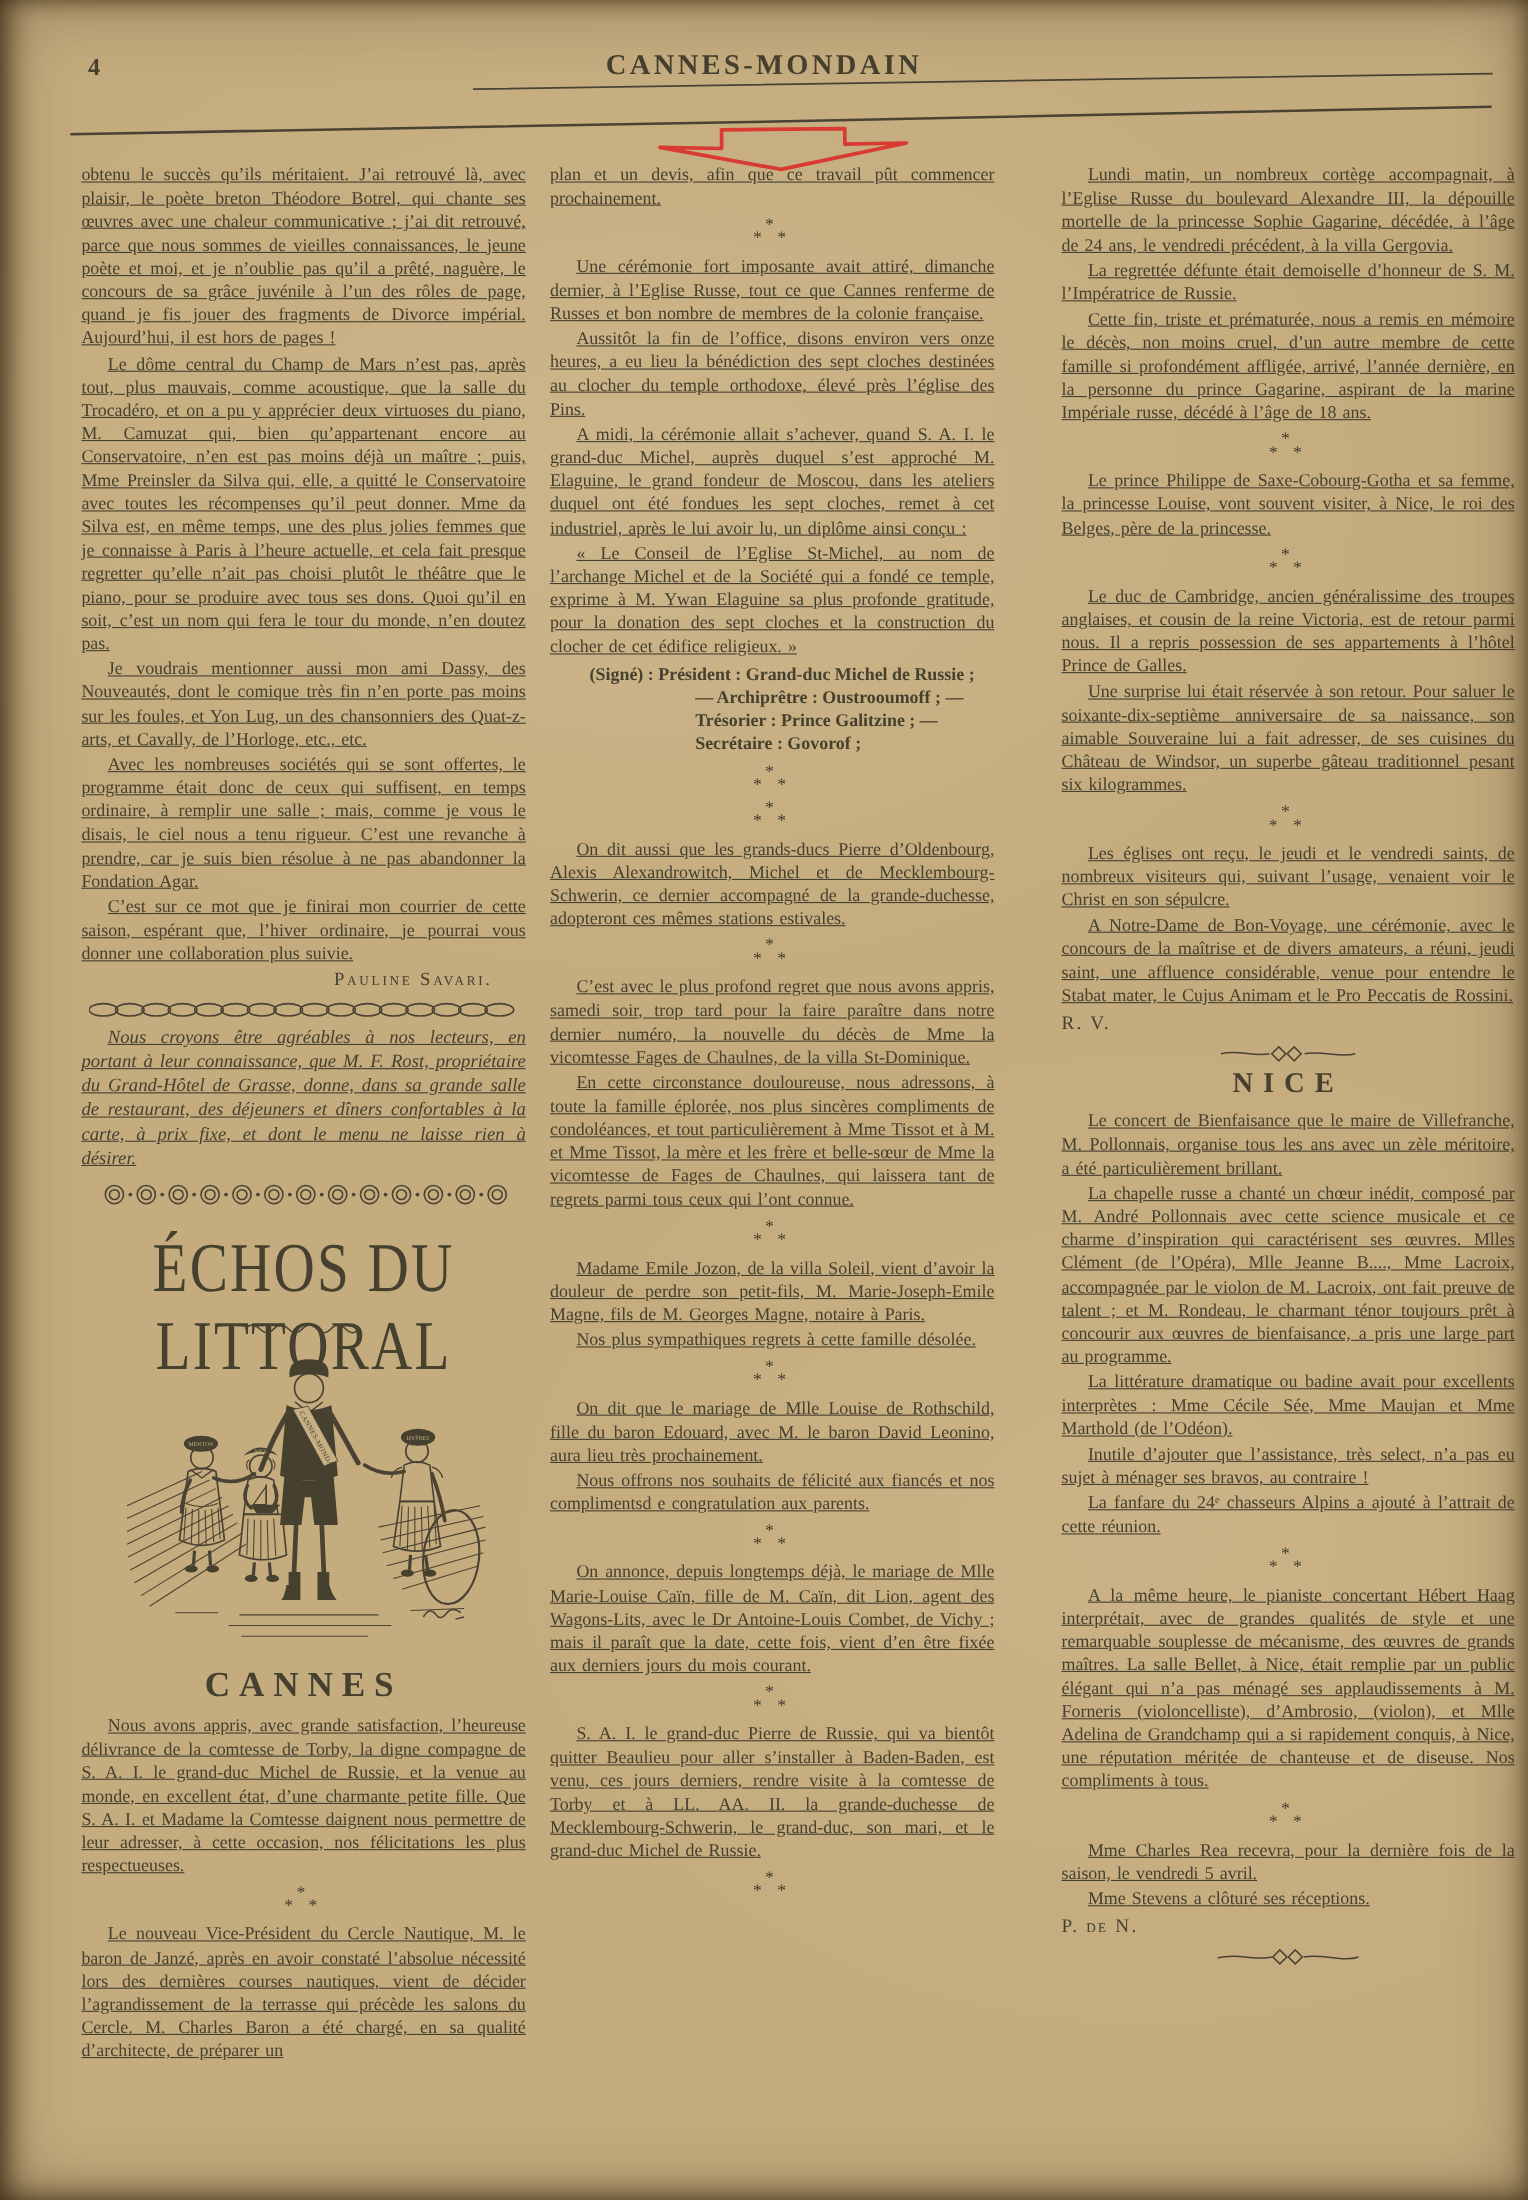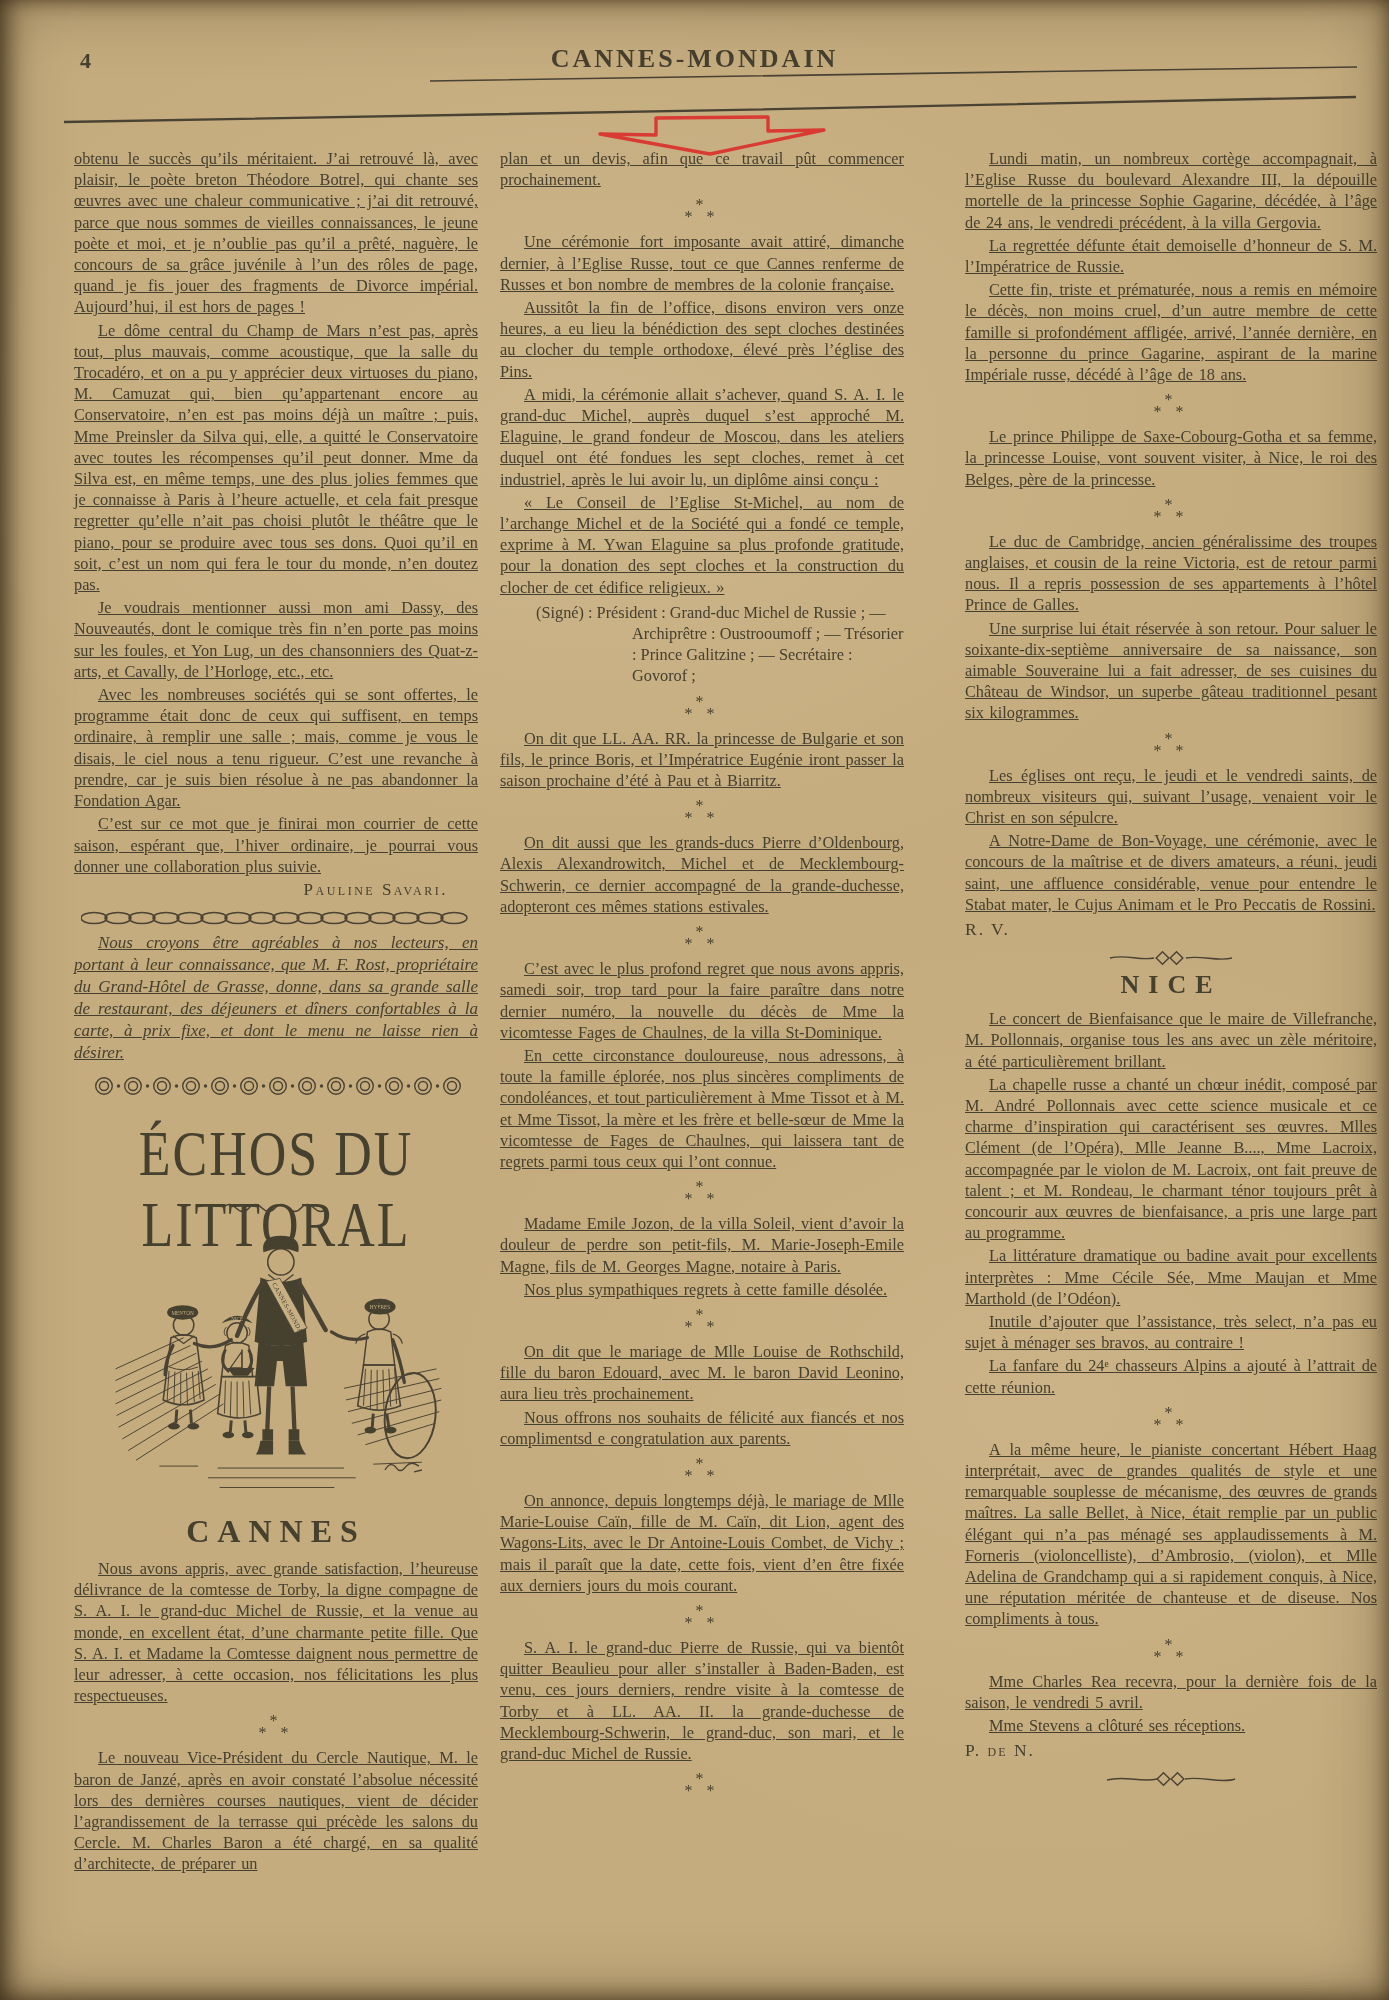--- a/index.html
+++ b/index.html
@@ -32,21 +32,21 @@
   .noind{text-indent:0;}
   .notice{font-style:italic;font-size:17px;line-height:22px;margin-top:6px;}
   .sig{ text-align:right;font-variant:small-caps;letter-spacing:2.5px;
     font-size:17px;padding-right:30px;margin:3px 0 4px 0;}
   .sig-initials{text-align:left;font-size:17.5px;letter-spacing:2px;
     padding-right:55px;margin:4px 0 2px 0;}
   .sig-smallcaps{font-variant:small-caps;}
   .astsep{text-align:center;white-space:pre-line;line-height:12px;font-size:16px;
     letter-spacing:5px;margin:9px 0 8px 0;}
   .signed-block{font-size:16.3px;line-height:21.2px;text-align:left;
-    padding-left:132px;text-indent:-96px;margin:4px 0 2px 0;}
+    padding-left:132px;text-indent:-96px;margin:4px 0 2px 0;font-weight:bold;}
   .chain,.spiral,.wavy,.ornament,.illo{display:block;margin:10px auto 4px auto;}
   .echos-wrap{height:74px;margin-top:21px;}
   .echos{margin:0;text-align:center;font-weight:400;font-size:52px;line-height:58px;
     letter-spacing:2px;transform:scaleY(1.22);transform-origin:50% 0;}
   .cannes-head{text-align:center;font-weight:700;font-size:32px;letter-spacing:8px;
     margin:8px 0 8px 0;}
   .nice-head{text-align:center;font-weight:700;font-size:26px;letter-spacing:9px;
     margin:2px 0 8px 0;}
   svg .ink{stroke:#4a4233;fill:none;}
 </style>
@@ -249,21 +249,20 @@
     <p class="par noind">plan et un devis, afin que ce travail pût commencer prochainement.</p>
     <div class="astsep">*
 *  *</div>
     <p class="par">Une cérémonie fort imposante avait attiré, dimanche dernier, à l’Eglise Russe, tout ce que Cannes renferme de Russes et bon nombre de membres de la colonie française.</p>
     <p class="par">Aussitôt la fin de l’office, disons environ vers onze heures, a eu lieu la bénédiction des sept cloches destinées au clocher du temple orthodoxe, élevé près l’église des Pins.</p>
     <p class="par">A midi, la cérémonie allait s’achever, quand S. A. I. le grand-duc Michel, auprès duquel s’est approché M. Elaguine, le grand fondeur de Moscou, dans les ateliers duquel ont été fondues les sept cloches, remet à cet industriel, après le lui avoir lu, un diplôme ainsi conçu :</p>
     <p class="par">« Le Conseil de l’Eglise St-Michel, au nom de l’archange Michel et de la Société qui a fondé ce temple, exprime à M. Ywan Elaguine sa plus profonde gratitude, pour la donation des sept cloches et la construction du clocher de cet édifice religieux. »</p>
     <p class="signed-block">(Signé) : Président : Grand-duc Michel de Russie ; — Archiprêtre : Oustrooumoff ; — Trésorier : Prince Galitzine ; — Secrétaire : Govorof ;</p>
     <div class="astsep">*
 *  *</div>
-    <p class="par">On dit que LL. AA. RR. la princesse de Bulgarie et son fils, le prince Boris, et l’Impératrice Eugénie iront passer la saison prochaine d’été à Pau et à Biarritz.</p>
     <div class="astsep">*
 *  *</div>
     <p class="par">On dit aussi que les grands-ducs Pierre d’Oldenbourg, Alexis Alexandrowitch, Michel et de Mecklembourg-Schwerin, ce dernier accompagné de la grande-duchesse, adopteront ces mêmes stations estivales.</p>
     <div class="astsep">*
 *  *</div>
     <p class="par">C’est avec le plus profond regret que nous avons appris, samedi soir, trop tard pour la faire paraître dans notre dernier numéro, la nouvelle du décès de Mme la vicomtesse Fages de Chaulnes, de la villa St-Dominique.</p>
     <p class="par">En cette circonstance douloureuse, nous adressons, à toute la famille éplorée, nos plus sincères compliments de condoléances, et tout particulièrement à Mme Tissot et à M. et Mme Tissot, la mère et les frère et belle-sœur de Mme la vicomtesse de Fages de Chaulnes, qui laissera tant de regrets parmi tous ceux qui l’ont connue.</p>
     <div class="astsep">*
 *  *</div>
     <p class="par">Madame Emile Jozon, de la villa Soleil, vient d’avoir la douleur de perdre son petit-fils, M. Marie-Joseph-Emile Magne, fils de M. Georges Magne, notaire à Paris.</p>

